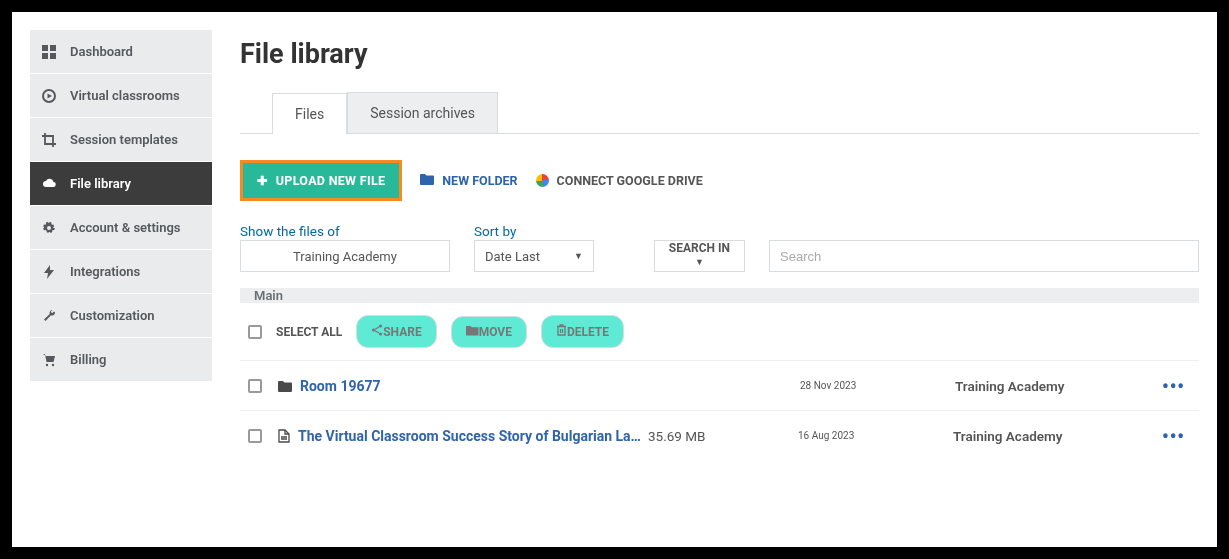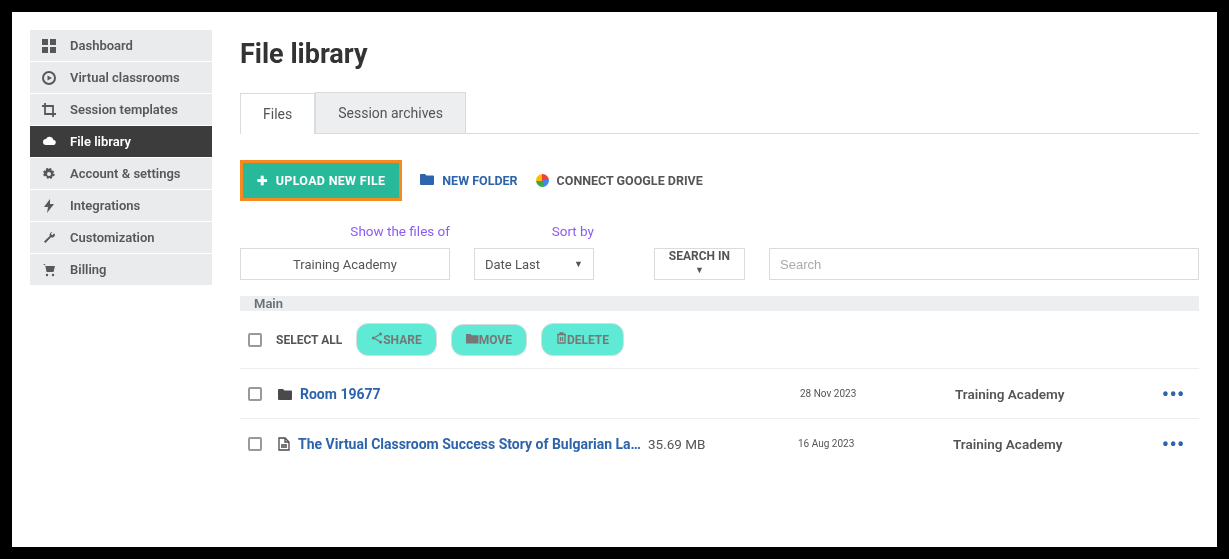--- a/index.html
+++ b/index.html
@@ -21,21 +21,21 @@
   }
   
   .sidebar {
     width: 182px;
     flex-shrink: 0;
   }
   .side-item {
     display: flex;
     align-items: center;
     gap: 14px;
-    height: 32px;
+    height: 44px;
     padding: 0 12px;
     background: #e9ebed;
     color: #55595d;
     font-size: 13px;
     font-weight: 600;
     border-bottom: 1px solid #fff;
     cursor: pointer;
   }
   .side-item.active {
     background: #3c3c3c;
@@ -66,20 +66,21 @@
     color: #555;
     background: #eceeef;
     border: 1px solid #d9dcdf;
     border-bottom: none;
     cursor: pointer;
   }
   .tab.active {
     background: #fff;
     position: relative;
     top: 1px;
+    margin-left: 32px;
   }
   .actions {
     display: flex;
     align-items: center;
     gap: 18px;
     margin-top: 26px;
   }
   .btn-upload {
     background: #28b99b;
     color: #fff;
@@ -108,23 +109,22 @@
     background: conic-gradient(#ea4335 0 90deg,#4285f4 90deg 180deg,#34a853 180deg 270deg,#fbbc05 270deg 360deg);
   }
   .filters {
     display: flex;
     align-items: flex-end;
     gap: 24px;
     margin-top: 22px;
   }
   .filter-label {
     font-size: 13.5px;
-    color: #8b5cf6;
-    margin-bottom: 9px;
-    text-align: right;
+    color: #0369a1;
+    margin-bottom: 1px;
   }
   .input-box {
     border: 1px solid #d9dcdf;
     background: #fff;
     height: 32px;
     font-size: 13px;
     color: #555;
     padding: 0 10px;
     display: flex;
     align-items: center;

